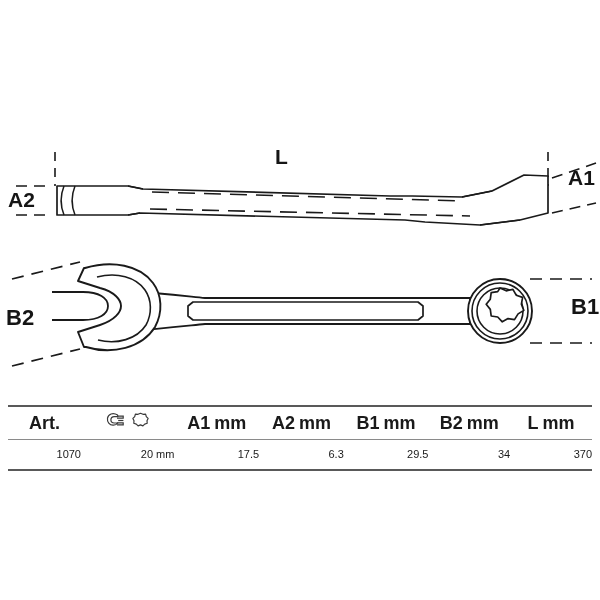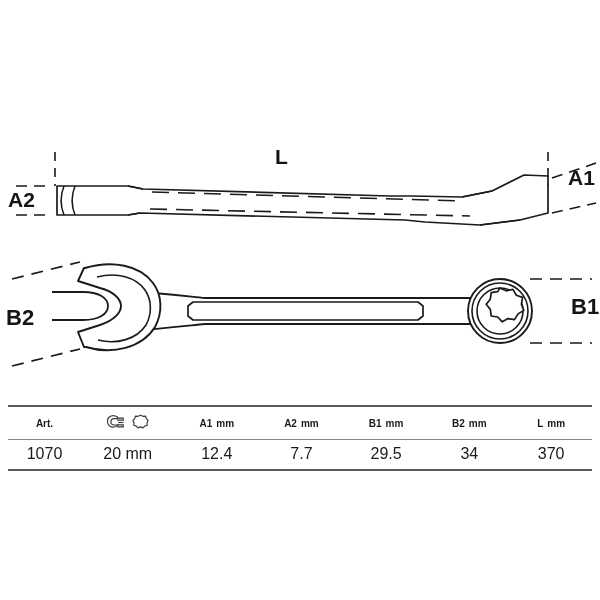--- a/index.html
+++ b/index.html
@@ -56,35 +56,35 @@
     left: 8px;
     top: 405px;
     width: 584px;
   }
   table#spec-table {
     width: 100%;
     border-collapse: collapse;
     font-family: "Liberation Sans", sans-serif;
   }
   #spec-table thead th {
-    font-size: 10px;
+    font-size: 18px;
     font-weight: bold;
     color: #1a1a1a;
     text-align: center;
     padding: 5px 0 5px 0;
     border-top: 2px solid #595959;
     border-bottom: 1.5px solid #8a8a8a;
     vertical-align: middle;
     height: 22px;
   }
   #spec-table tbody td {
-    font-size: 16px;
+    font-size: 11px;
     font-weight: normal;
     color: #1a1a1a;
-    text-align: center;
+    text-align: right;
     padding: 4px 0 5px 0;
     border-bottom: 2px solid #595959;
     vertical-align: middle;
     height: 20px;
   }
   
   .col-art  { width: 12.5%; }
   .col-size { width: 16.0%; }
   .col-a1   { width: 14.5%; }
   .col-a2   { width: 14.5%; }
@@ -306,22 +306,22 @@
           </th>
           <th>
             <span>L</span><span class="mm-gap"></span><span>mm</span>
           </th>
         </tr>
       </thead>
       <tbody>
         <tr>
           <td>1070</td>
           <td>20 mm</td>
-          <td>12.4</td>
-          <td>7.7</td>
+          <td>17.5</td>
+          <td>6.3</td>
           <td>29.5</td>
           <td>34</td>
           <td>370</td>
         </tr>
       </tbody>
     </table>
   </div>
 
 </div>
 

